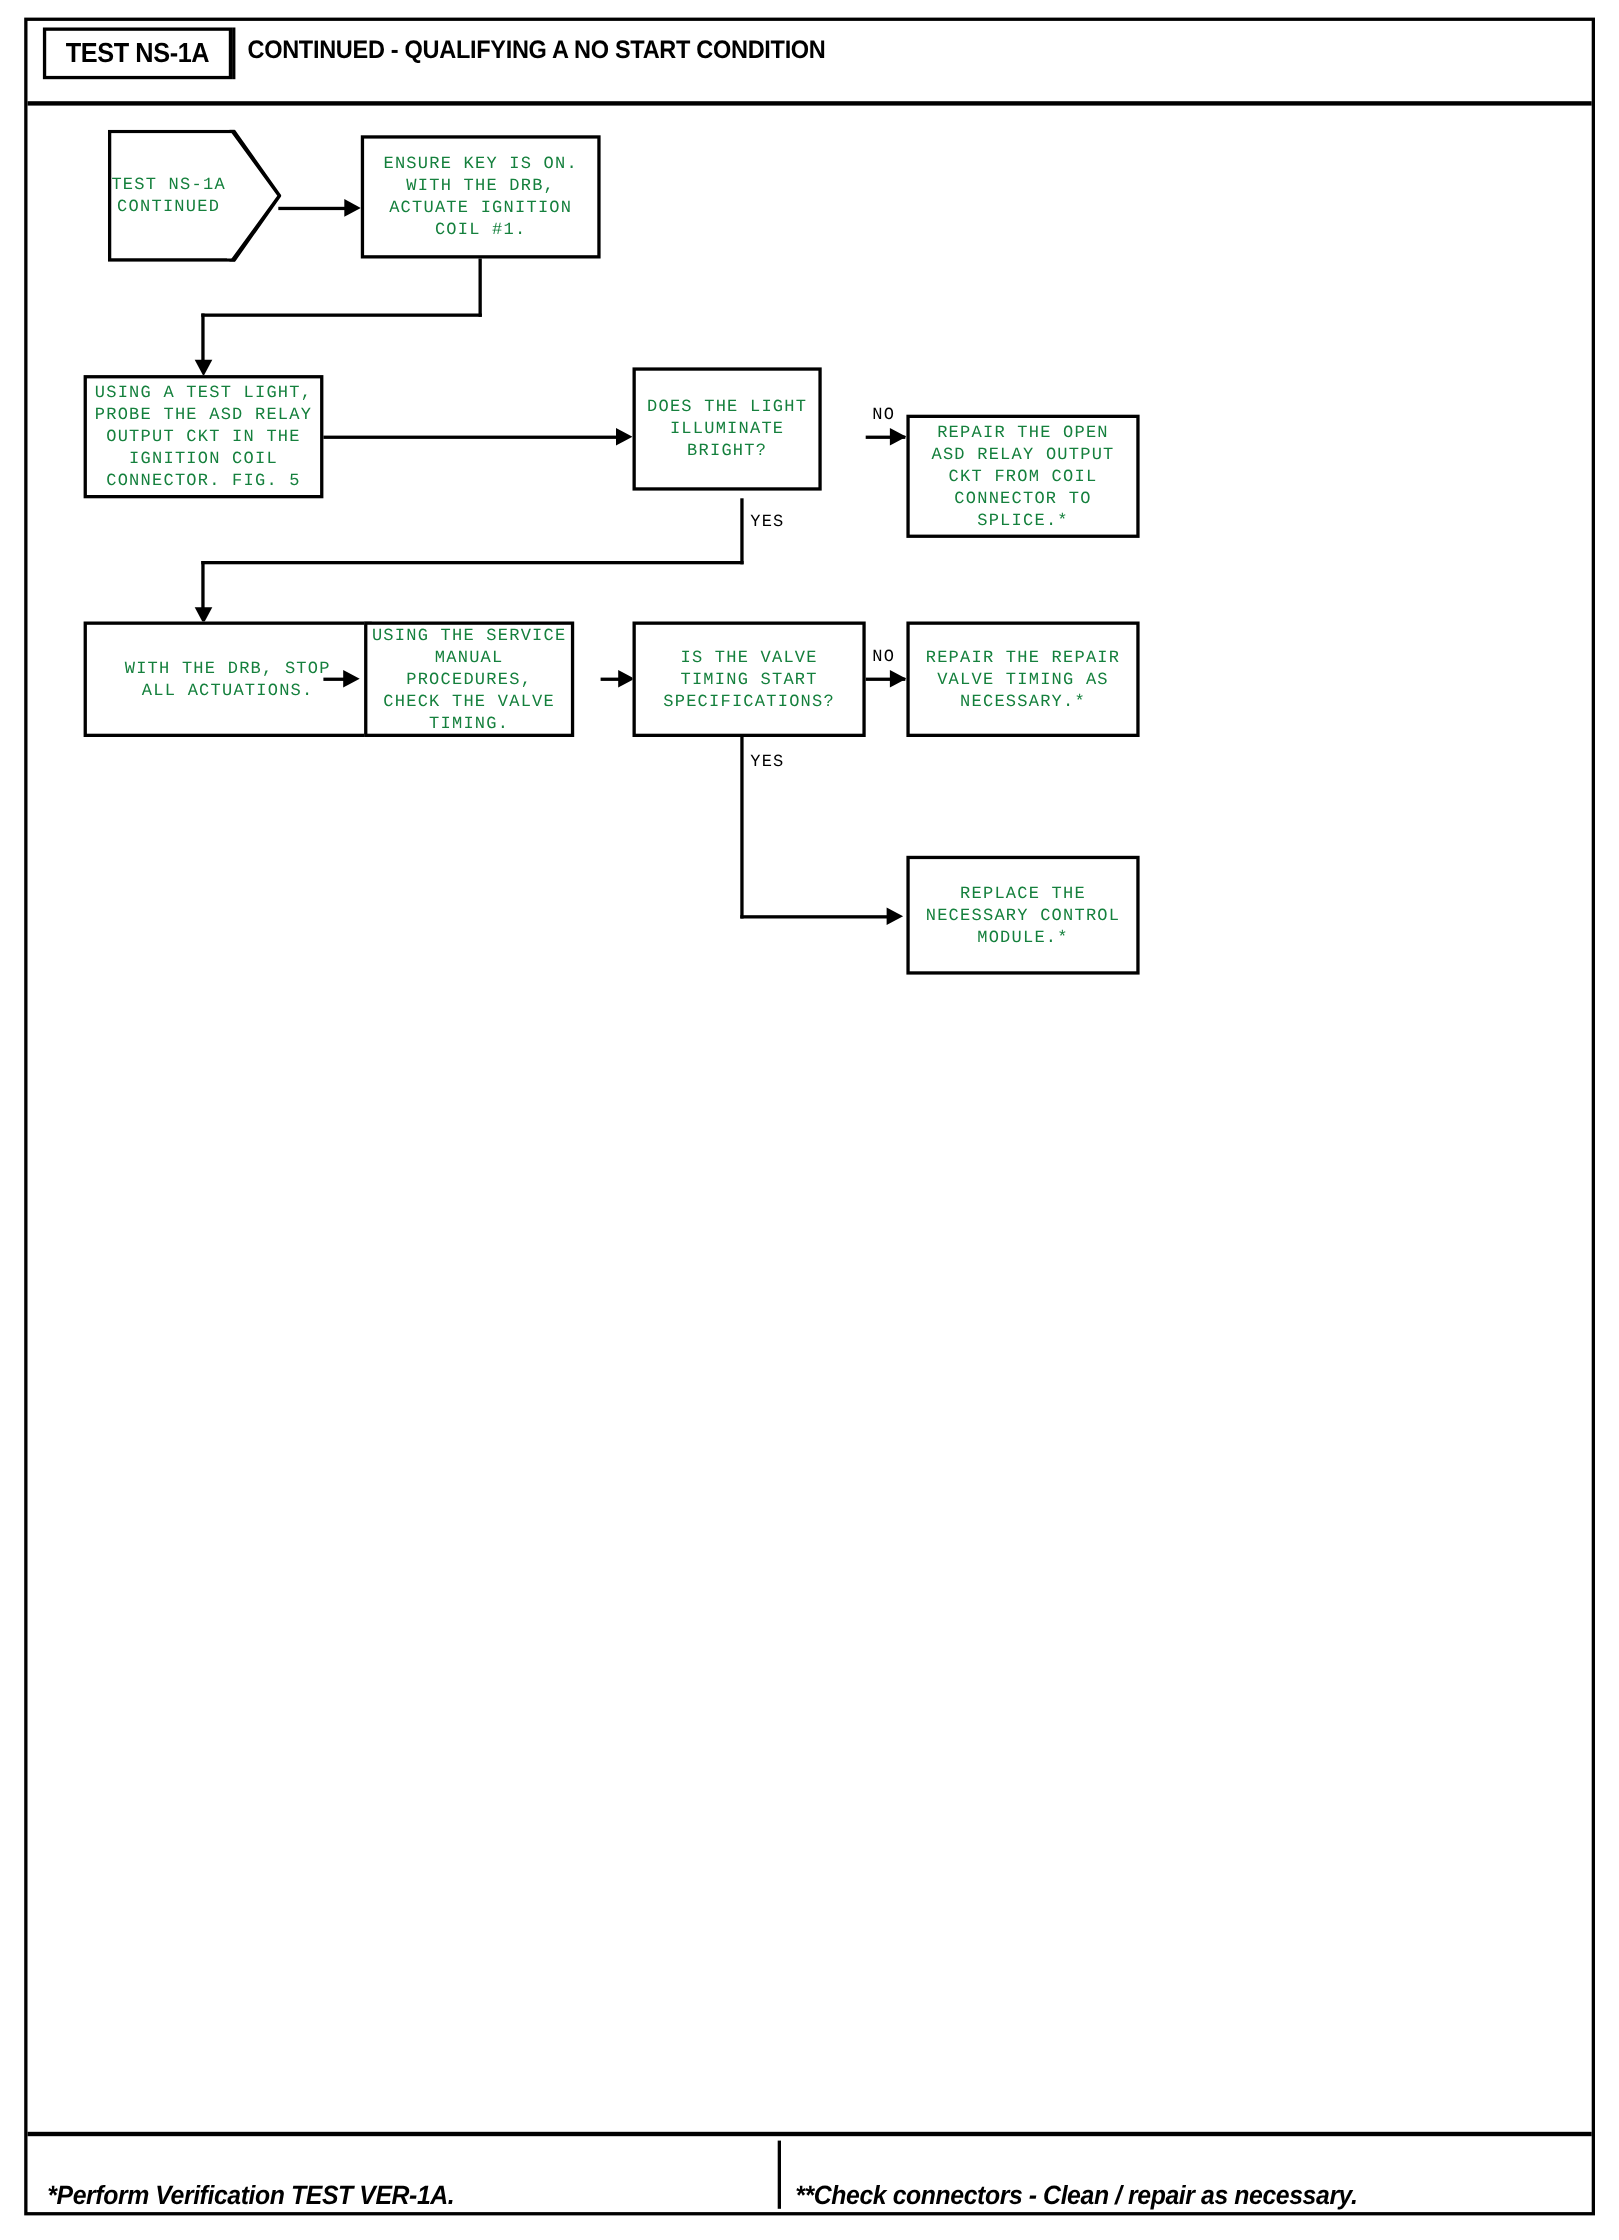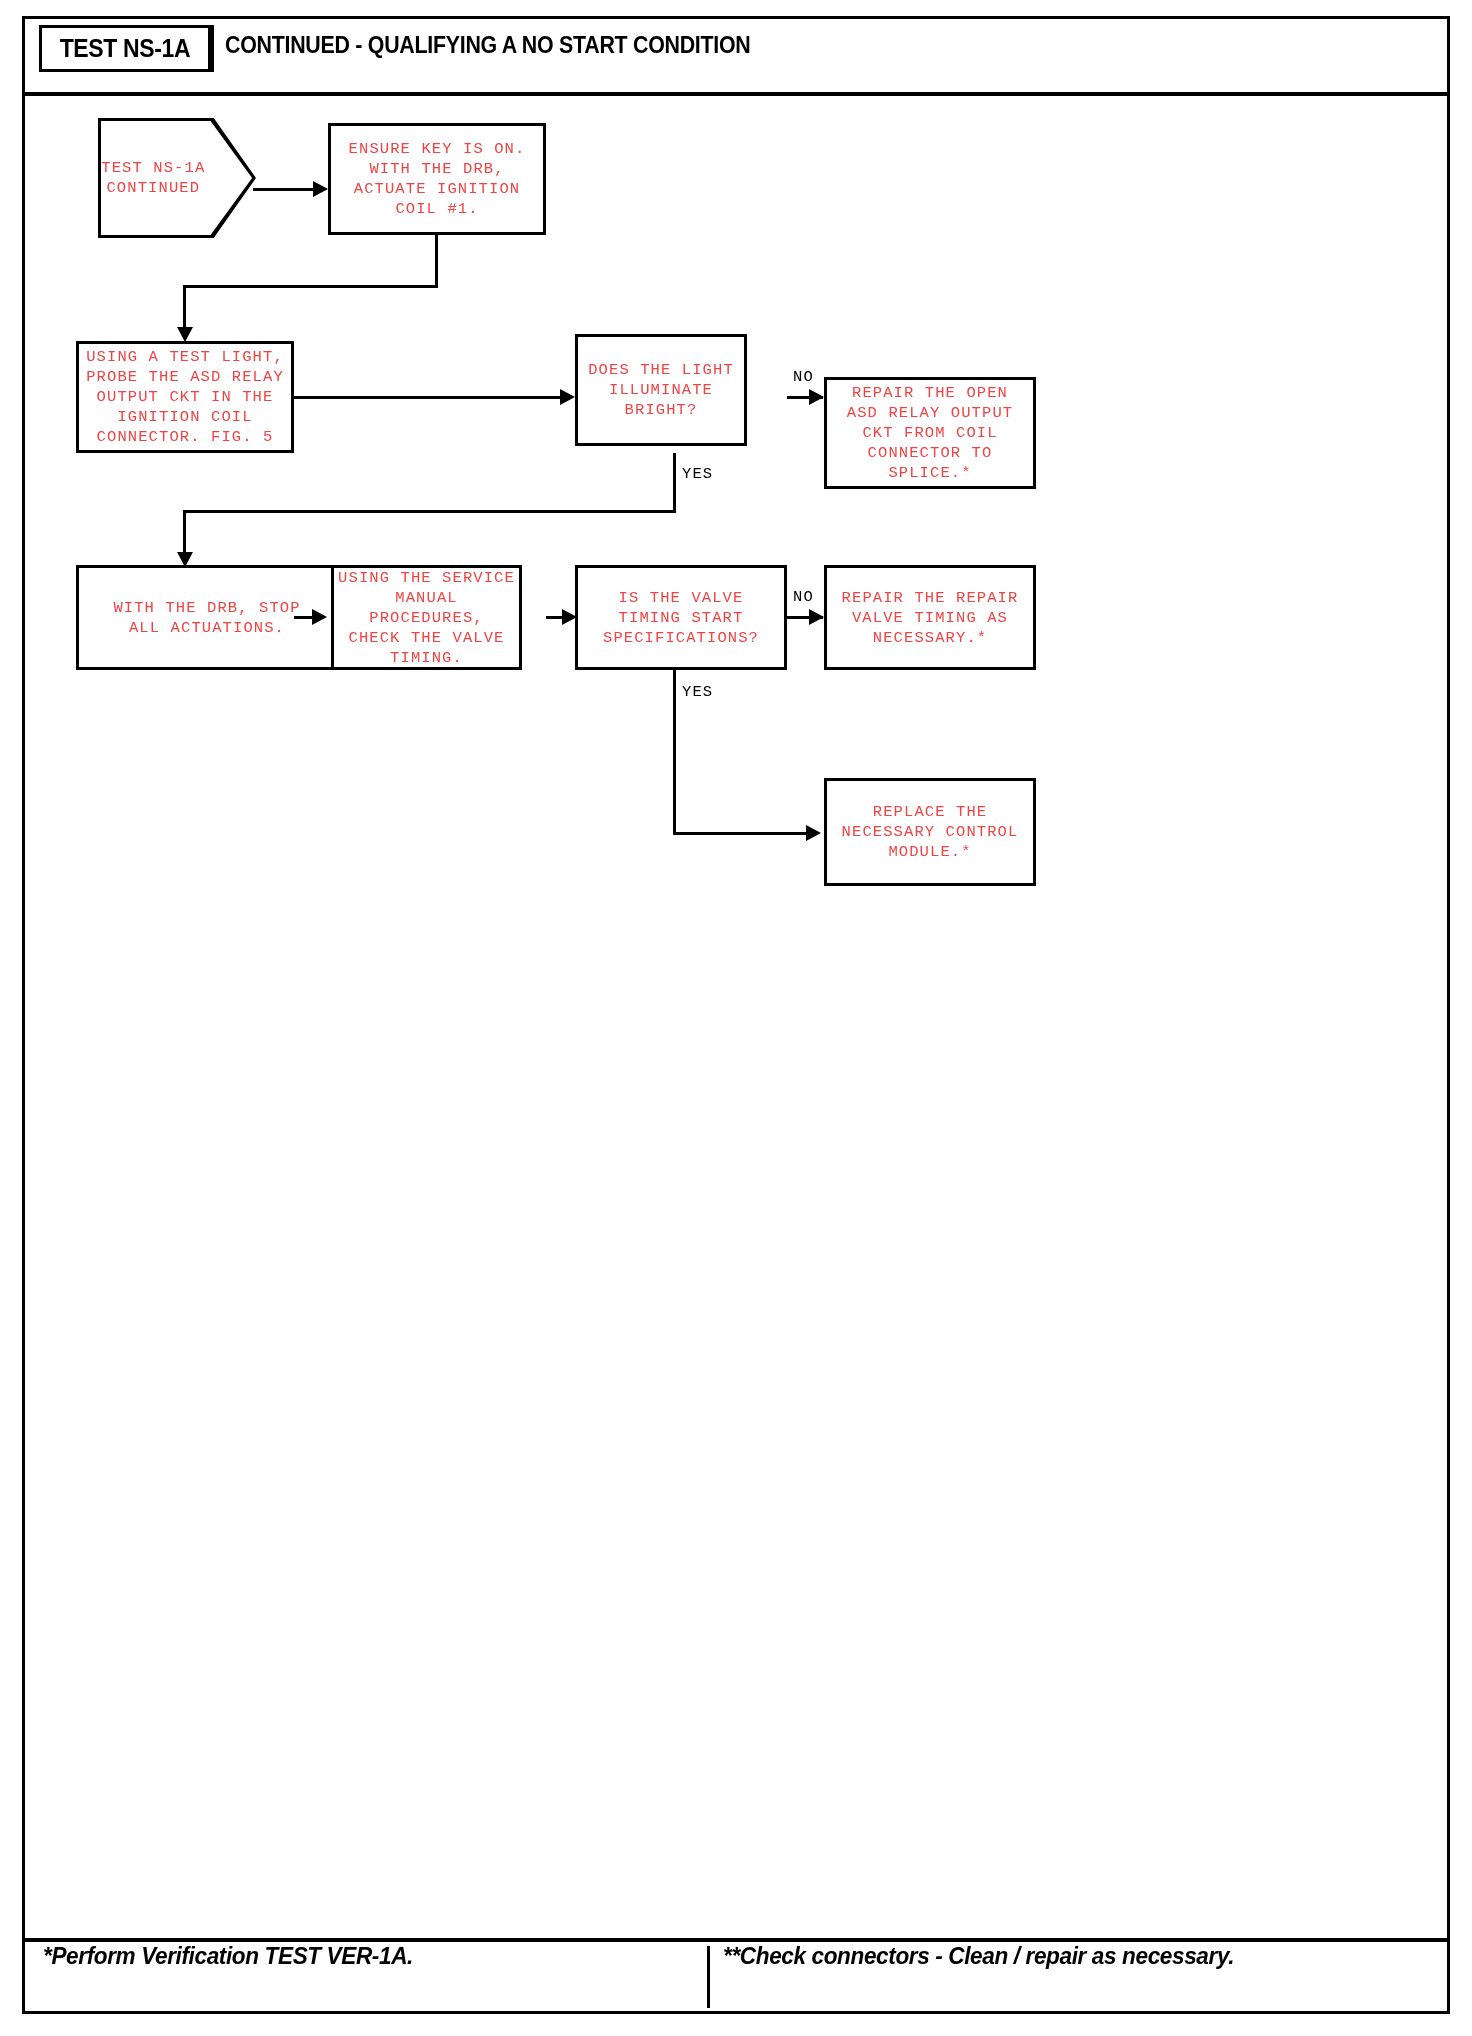--- a/index.html
+++ b/index.html
@@ -94,21 +94,21 @@
     align-items: center;
     justify-content: center;
     text-align: center;
   }
   .node-text {
     font-family: "Liberation Mono", monospace;
     font-size: 15.5px;
     line-height: 20px;
     letter-spacing: 1.1px;
     white-space: pre-line;
-    color: #ef4444;
+    color: #15803d;
   }
   
   .pentagon {
     position: absolute;
     background: #000;
     clip-path: polygon(0% 0%, 70% 0%, 70% -6%, 100% 50%, 70% 106%, 70% 100%, 0% 100%);
   }
   .pentagon-inner {
     position: absolute;
     left: 3px;
@@ -172,21 +172,21 @@
     left: 25px;
     top: 1942px;
     width: 1422px;
     height: 69px;
   }
   .footer-cell {
     position: absolute;
     top: 0;
     height: 69px;
     display: flex;
-    align-items: flex-start;
+    align-items: flex-end;
   }
   .footer-text {
     font-family: "Liberation Sans", sans-serif;
     font-weight: bold;
     font-style: italic;
     font-size: 24px;
     letter-spacing: -0.4px;
     transform: scaleX(0.94);
     transform-origin: left center;
     white-space: nowrap;

